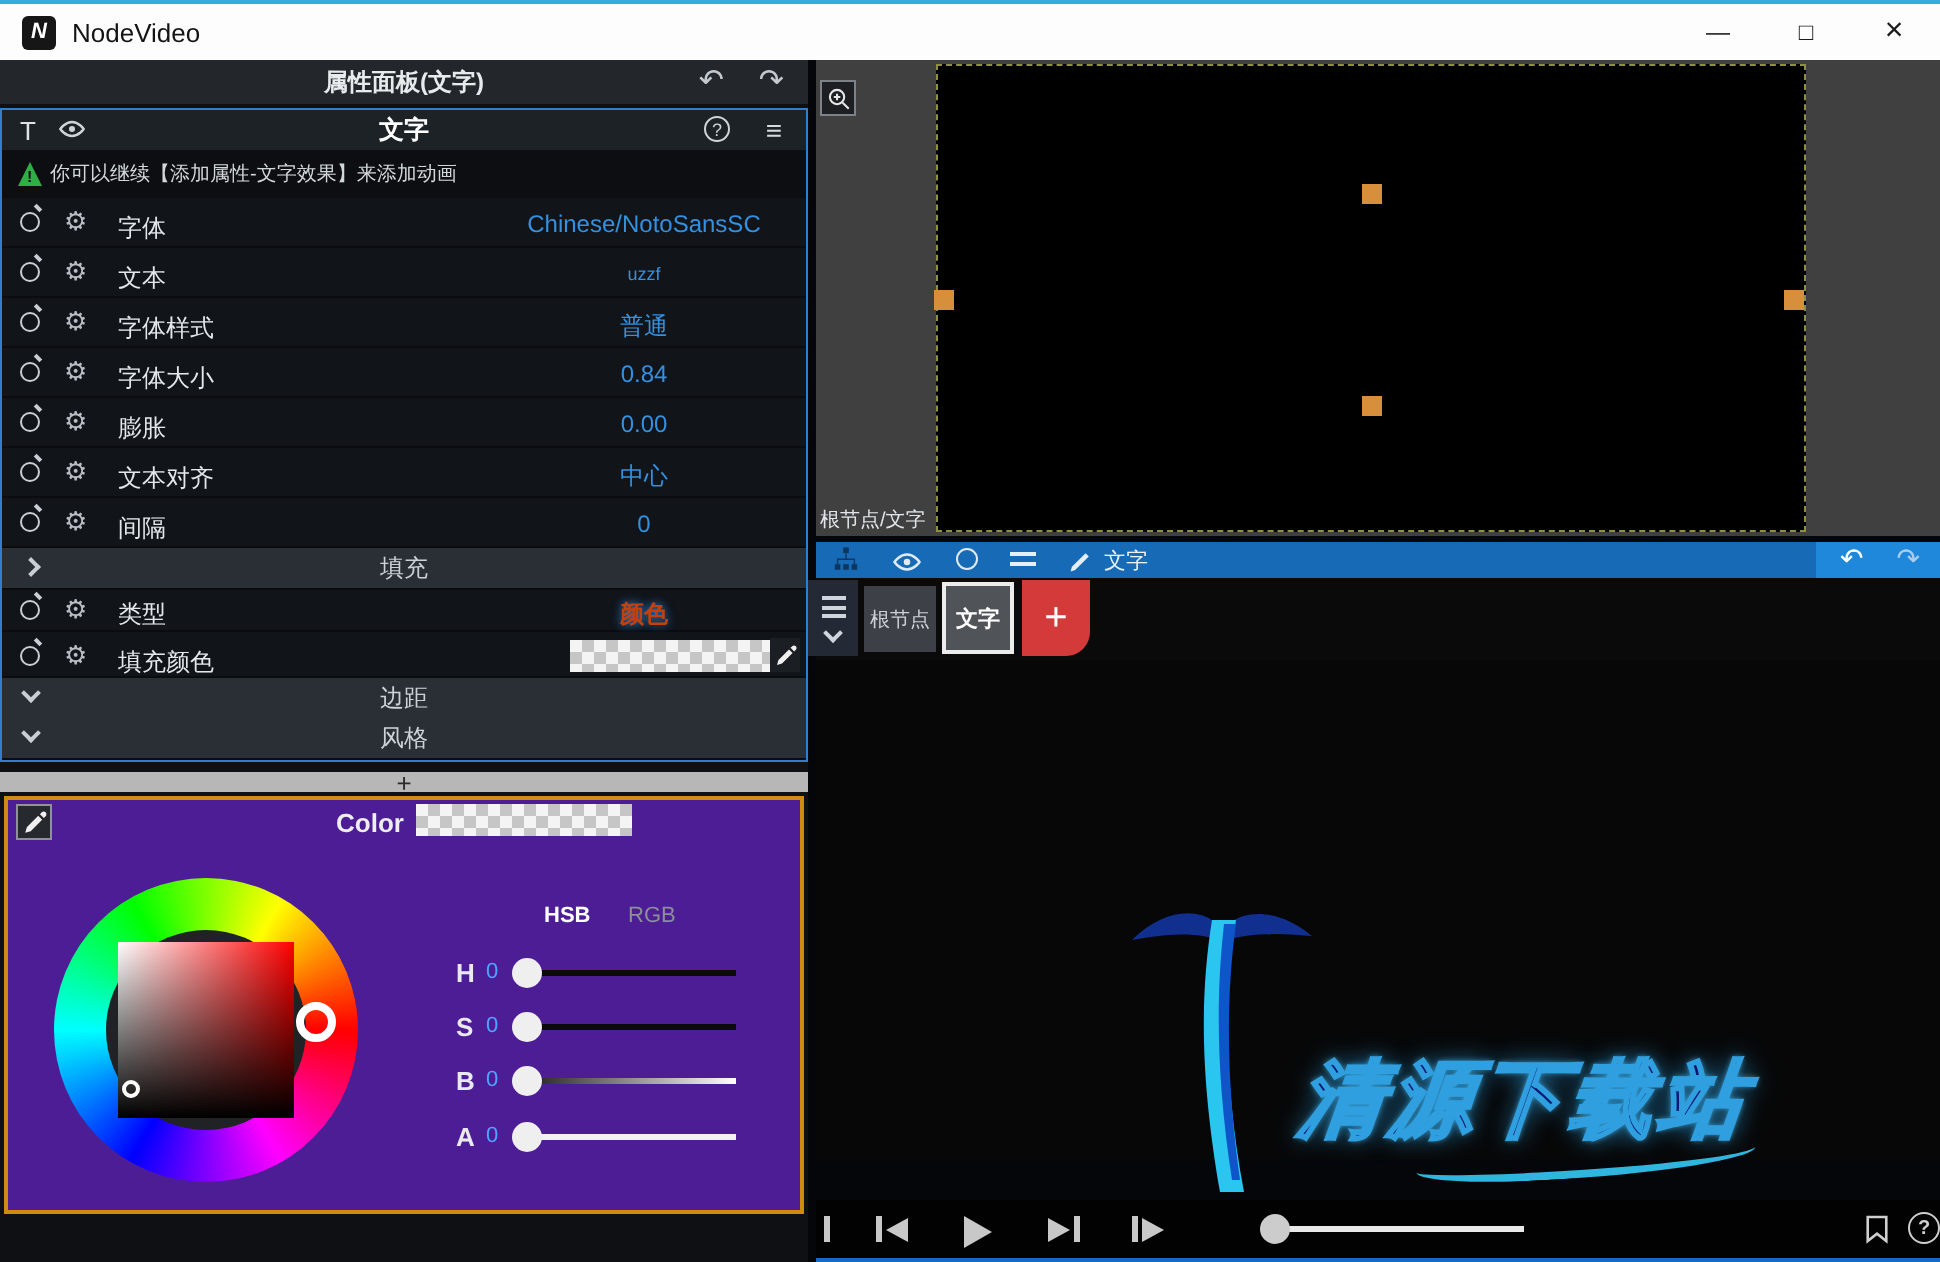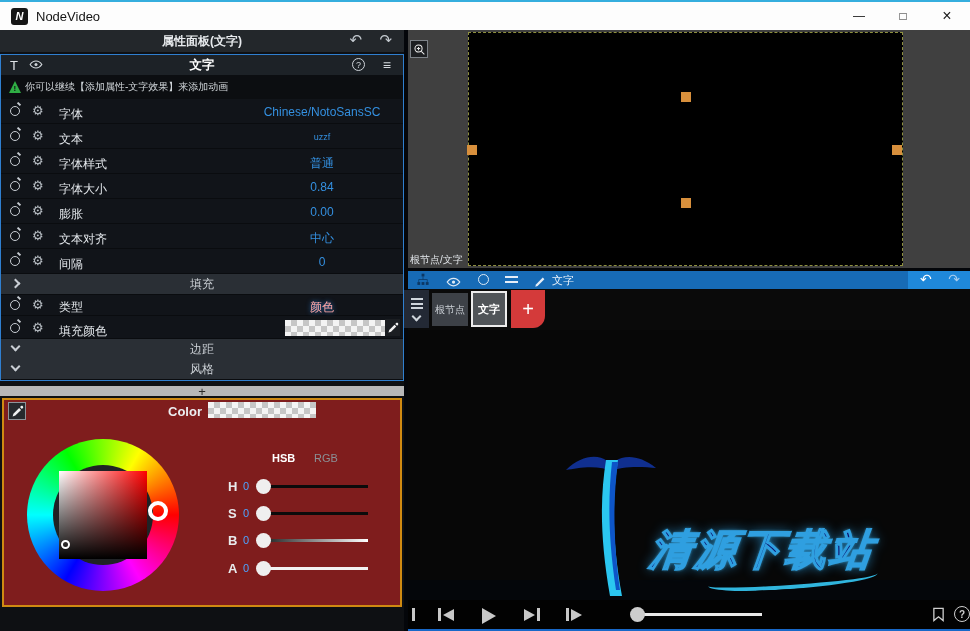--- a/index.html
+++ b/index.html
@@ -46,36 +46,36 @@
   .warn .wtext { margin-left:3px; color:#d2d7db; font-size:10px; }
   .prow { position:relative; height:25px; background:#111419; border-bottom:1px solid #0a0c0f; }
   .sw { position:absolute; left:9px; top:7px; width:10px; height:10px; border:1.5px solid #c9ced4;
         border-radius:50%; }
   .sw::after { content:""; position:absolute; top:-4px; left:6px; width:4px; height:2px;
                background:#c9ced4; transform:rotate(45deg); }
   .prow .gear { position:absolute; left:31px; top:4px; color:#b7bdc3; font-size:13px; }
   .prow .lab { position:absolute; left:58px; top:7px; color:#e4e8ec; font-size:12px; }
   .prow .val { position:absolute; left:250px; right:10px; top:6px; text-align:center; color:#3490e0; font-size:12px; }
   .prow .val.tiny { font-size:9px; top:8px; }
-  .prow .val.pill { color:#fca5a5; font-weight:normal; text-shadow:0 0 5px #2d7fd4; }
+  .prow .val.pill { color:#c2410c; font-weight:bold; text-shadow:0 0 5px #2d7fd4; }
   .sheader { height:21px; background:#2a2f35; border-bottom:1px solid #0a0c0f; position:relative;
              display:flex; align-items:center; justify-content:center; color:#ccd1d6; font-size:12px; }
   .chev { position:absolute; left:11px; width:7px; height:7px; border-top:2px solid #c9ced4;
           border-right:2px solid #c9ced4; }
   .chev.r { top:6px; transform:rotate(45deg); }
   .chev.d { top:4px; transform:rotate(135deg); }
   .checker { background:conic-gradient(#c6c6c6 0 25%, #f4f4f4 0 50%, #c6c6c6 0 75%, #f4f4f4 0) 0 0/12px 12px; }
   .fillswatch { position:absolute; left:284px; top:4px; width:108px; height:16px; }
   .filldrop { position:absolute; right:3px; top:3px; width:15px; height:17px; background:#1b1e22;
               display:flex; align-items:center; justify-content:center; }
   .splitter { margin-top:5px; height:10px; background:#b7b7b7; display:flex; align-items:center;
               justify-content:center; color:#2a2a2a; font-size:13px; line-height:9px; }
 
   
-  .cpanel { position:relative; margin:2px 2px 0 2px; height:209px; border:2px solid #cf8a12; background:#7f1d1d; }
+  .cpanel { position:relative; margin:2px 2px 0 2px; height:209px; border:2px solid #cf8a12; background:#4c1d95; }
   .cp-dropbtn { position:absolute; left:4px; top:2px; width:18px; height:18px; border:1px solid #8d9399;
                 background:#26292d; display:flex; align-items:center; justify-content:center; }
   .cp-label { position:absolute; left:164px; top:4px; color:#eceef0; font-size:13px; font-weight:bold; }
   .cp-swatch { position:absolute; left:204px; top:2px; width:108px; height:16px; }
   .wheel { position:absolute; left:23px; top:39px; width:152px; height:152px; border-radius:50%;
            background:conic-gradient(from 90deg,#ff0000,#ff00ff 60deg,#0000ff 120deg,#00ffff 180deg,#00ff00 240deg,#ffff00 300deg,#ff0000 360deg); }
   .wheel::after { content:""; position:absolute; inset:26px; border-radius:50%; background:#202225; }
   .svsquare { position:absolute; left:55px; top:71px; width:88px; height:88px; background-color:#f00;
               background-image:linear-gradient(to top,#000,rgba(0,0,0,0)),linear-gradient(to right,#fff,rgba(255,255,255,0)); }
   .ringsel { position:absolute; left:144px; top:101px; width:20px; height:20px; border:4px solid #fff;

